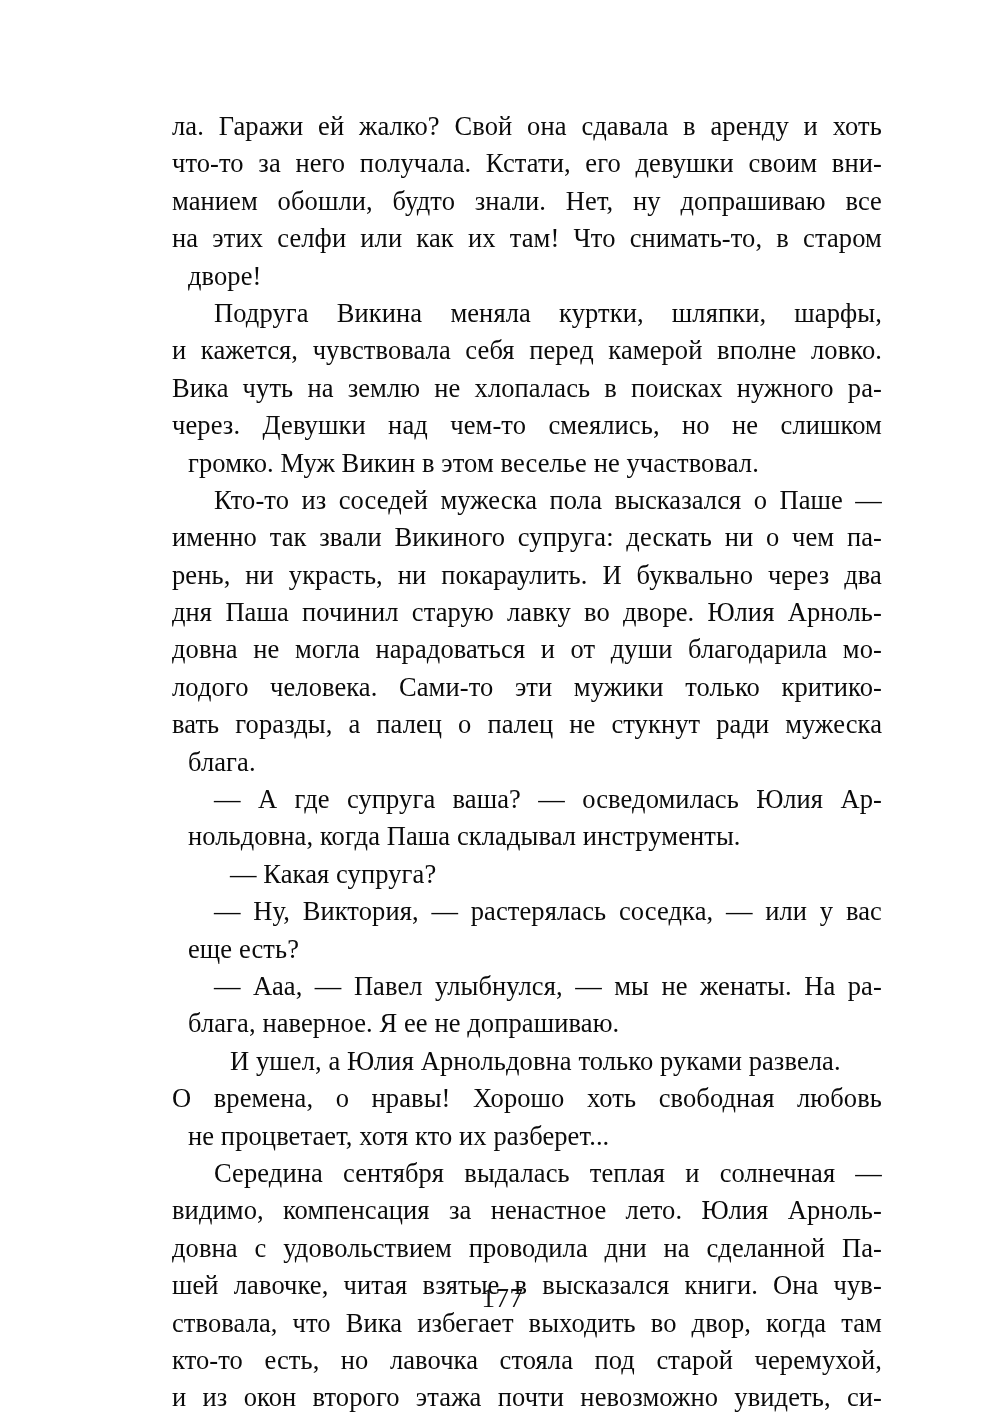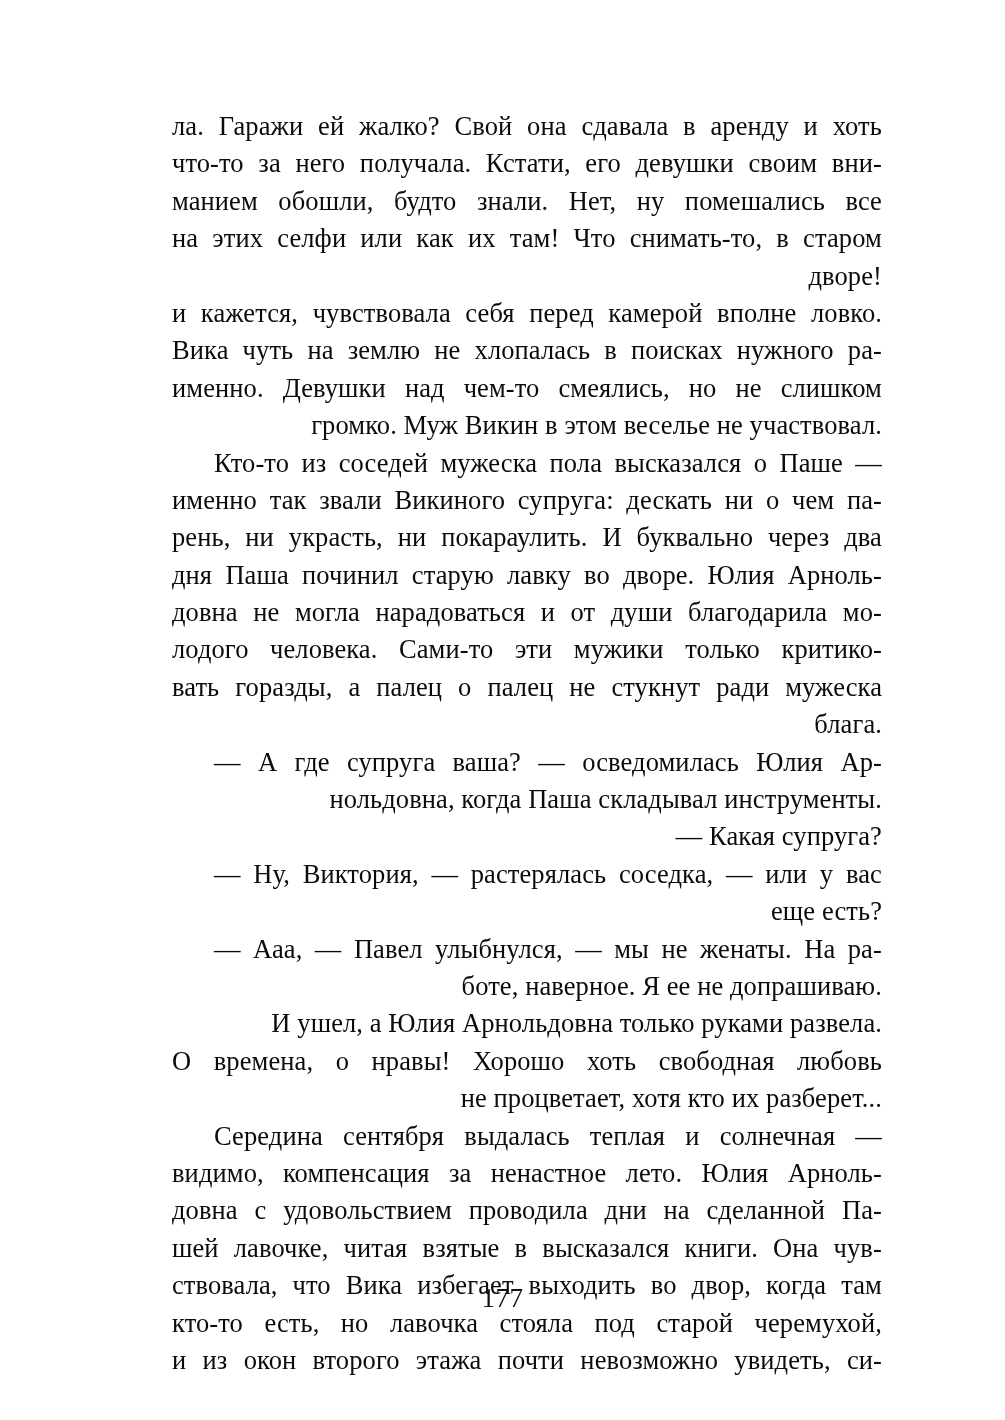--- a/index.html
+++ b/index.html
@@ -39,21 +39,22 @@
     overflow: visible;
   }
 
   
   .line.just {
     justify-content: space-between;
   }
 
   
   .line.flush {
-    justify-content: flex-end;
+    justify-content: flex-start;
+    margin-left: 16px;
   }
 
   .line.indent {
     padding-left: 42px;
   }
 
   .line .w {
     white-space: pre;
   }
 
@@ -75,42 +76,43 @@
   }
 </style>
 </head>
 <body>
 
 <div class="page">
 
   <div class="text-block">
       <div class="line just"><span class="w">ла.</span><span class="w">Гаражи</span><span class="w">ей</span><span class="w">жалко?</span><span class="w">Свой</span><span class="w">она</span><span class="w">сдавала</span><span class="w">в</span><span class="w">аренду</span><span class="w">и</span><span class="w">хоть</span></div>
       <div class="line just"><span class="w">что‐то</span><span class="w">за</span><span class="w">него</span><span class="w">получала.</span><span class="w">Кстати,</span><span class="w">его</span><span class="w">девушки</span><span class="w">своим</span><span class="w">вни-</span></div>
-      <div class="line just"><span class="w">манием</span><span class="w">обошли,</span><span class="w">будто</span><span class="w">знали.</span><span class="w">Нет,</span><span class="w">ну</span><span class="w">помешались</span><span class="w">все</span></div>
+      <div class="line just"><span class="w">манием</span><span class="w">обошли,</span><span class="w">будто</span><span class="w">знали.</span><span class="w">Нет,</span><span class="w">ну</span><span class="w">допрашиваю</span><span class="w">все</span></div>
       <div class="line just"><span class="w">на</span><span class="w">этих</span><span class="w">селфи</span><span class="w">или</span><span class="w">как</span><span class="w">их</span><span class="w">там!</span><span class="w">Что</span><span class="w">снимать‐то,</span><span class="w">в</span><span class="w">старом</span></div>
       <div class="line flush"><span class="w">дворе!</span></div>
+      <div class="line just indent"><span class="w">Подруга</span><span class="w">Викина</span><span class="w">меняла</span><span class="w">куртки,</span><span class="w">шляпки,</span><span class="w">шарфы,</span></div>
       <div class="line just"><span class="w">и</span><span class="w">кажется,</span><span class="w">чувствовала</span><span class="w">себя</span><span class="w">перед</span><span class="w">камерой</span><span class="w">вполне</span><span class="w">ловко.</span></div>
       <div class="line just"><span class="w">Вика</span><span class="w">чуть</span><span class="w">на</span><span class="w">землю</span><span class="w">не</span><span class="w">хлопалась</span><span class="w">в</span><span class="w">поисках</span><span class="w">нужного</span><span class="w">ра-</span></div>
-      <div class="line just"><span class="w">именно.</span><span class="w">Девушки</span><span class="w">над</span><span class="w">чем‐то</span><span class="w">смеялись,</span><span class="w">но</span><span class="w">не</span><span class="w">слишком</span></div>
+      <div class="line just"><span class="w">через.</span><span class="w">Девушки</span><span class="w">над</span><span class="w">чем‐то</span><span class="w">смеялись,</span><span class="w">но</span><span class="w">не</span><span class="w">слишком</span></div>
       <div class="line flush"><span class="w">громко. Муж Викин в этом веселье не участвовал.</span></div>
       <div class="line just indent"><span class="w">Кто‐то</span><span class="w">из</span><span class="w">соседей</span><span class="w">мужеска</span><span class="w">пола</span><span class="w">высказался</span><span class="w">о</span><span class="w">Паше</span><span class="w">—</span></div>
       <div class="line just"><span class="w">именно</span><span class="w">так</span><span class="w">звали</span><span class="w">Викиного</span><span class="w">супруга:</span><span class="w">дескать</span><span class="w">ни</span><span class="w">о</span><span class="w">чем</span><span class="w">па-</span></div>
       <div class="line just"><span class="w">рень,</span><span class="w">ни</span><span class="w">украсть,</span><span class="w">ни</span><span class="w">покараулить.</span><span class="w">И</span><span class="w">буквально</span><span class="w">через</span><span class="w">два</span></div>
       <div class="line just"><span class="w">дня</span><span class="w">Паша</span><span class="w">починил</span><span class="w">старую</span><span class="w">лавку</span><span class="w">во</span><span class="w">дворе.</span><span class="w">Юлия</span><span class="w">Арноль-</span></div>
       <div class="line just"><span class="w">довна</span><span class="w">не</span><span class="w">могла</span><span class="w">нарадоваться</span><span class="w">и</span><span class="w">от</span><span class="w">души</span><span class="w">благодарила</span><span class="w">мо-</span></div>
       <div class="line just"><span class="w">лодого</span><span class="w">человека.</span><span class="w">Сами‐то</span><span class="w">эти</span><span class="w">мужики</span><span class="w">только</span><span class="w">критико-</span></div>
       <div class="line just"><span class="w">вать</span><span class="w">горазды,</span><span class="w">а</span><span class="w">палец</span><span class="w">о</span><span class="w">палец</span><span class="w">не</span><span class="w">стукнут</span><span class="w">ради</span><span class="w">мужеска</span></div>
       <div class="line flush"><span class="w">блага.</span></div>
       <div class="line just indent"><span class="w">—</span><span class="w">А</span><span class="w">где</span><span class="w">супруга</span><span class="w">ваша?</span><span class="w">—</span><span class="w">осведомилась</span><span class="w">Юлия</span><span class="w">Ар-</span></div>
       <div class="line flush"><span class="w">нольдовна, когда Паша складывал инструменты.</span></div>
       <div class="line flush indent"><span class="w">— Какая супруга?</span></div>
       <div class="line just indent"><span class="w">—</span><span class="w">Ну,</span><span class="w">Виктория,</span><span class="w">—</span><span class="w">растерялась</span><span class="w">соседка,</span><span class="w">—</span><span class="w">или</span><span class="w">у</span><span class="w">вас</span></div>
       <div class="line flush"><span class="w">еще есть?</span></div>
       <div class="line just indent"><span class="w">—</span><span class="w">Ааа,</span><span class="w">—</span><span class="w">Павел</span><span class="w">улыбнулся,</span><span class="w">—</span><span class="w">мы</span><span class="w">не</span><span class="w">женаты.</span><span class="w">На</span><span class="w">ра-</span></div>
-      <div class="line flush"><span class="w">боте, наверное. Я ее не допрашиваю.</span></div>
+      <div class="line flush"><span class="w">блага, наверное. Я ее не допрашиваю.</span></div>
       <div class="line flush indent"><span class="w">И ушел, а Юлия Арнольдовна только руками развела.</span></div>
       <div class="line just"><span class="w">О</span><span class="w">времена,</span><span class="w">о</span><span class="w">нравы!</span><span class="w">Хорошо</span><span class="w">хоть</span><span class="w">свободная</span><span class="w">любовь</span></div>
       <div class="line flush"><span class="w">не процветает, хотя кто их разберет...</span></div>
       <div class="line just indent"><span class="w">Середина</span><span class="w">сентября</span><span class="w">выдалась</span><span class="w">теплая</span><span class="w">и</span><span class="w">солнечная</span><span class="w">—</span></div>
       <div class="line just"><span class="w">видимо,</span><span class="w">компенсация</span><span class="w">за</span><span class="w">ненастное</span><span class="w">лето.</span><span class="w">Юлия</span><span class="w">Арноль-</span></div>
       <div class="line just"><span class="w">довна</span><span class="w">с</span><span class="w">удовольствием</span><span class="w">проводила</span><span class="w">дни</span><span class="w">на</span><span class="w">сделанной</span><span class="w">Па-</span></div>
       <div class="line just"><span class="w">шей</span><span class="w">лавочке,</span><span class="w">читая</span><span class="w">взятые</span><span class="w">в</span><span class="w">высказался</span><span class="w">книги.</span><span class="w">Она</span><span class="w">чув-</span></div>
       <div class="line just"><span class="w">ствовала,</span><span class="w">что</span><span class="w">Вика</span><span class="w">избегает</span><span class="w">выходить</span><span class="w">во</span><span class="w">двор,</span><span class="w">когда</span><span class="w">там</span></div>
       <div class="line just"><span class="w">кто‐то</span><span class="w">есть,</span><span class="w">но</span><span class="w">лавочка</span><span class="w">стояла</span><span class="w">под</span><span class="w">старой</span><span class="w">черемухой,</span></div>
       <div class="line just"><span class="w">и</span><span class="w">из</span><span class="w">окон</span><span class="w">второго</span><span class="w">этажа</span><span class="w">почти</span><span class="w">невозможно</span><span class="w">увидеть,</span><span class="w">си-</span></div>

